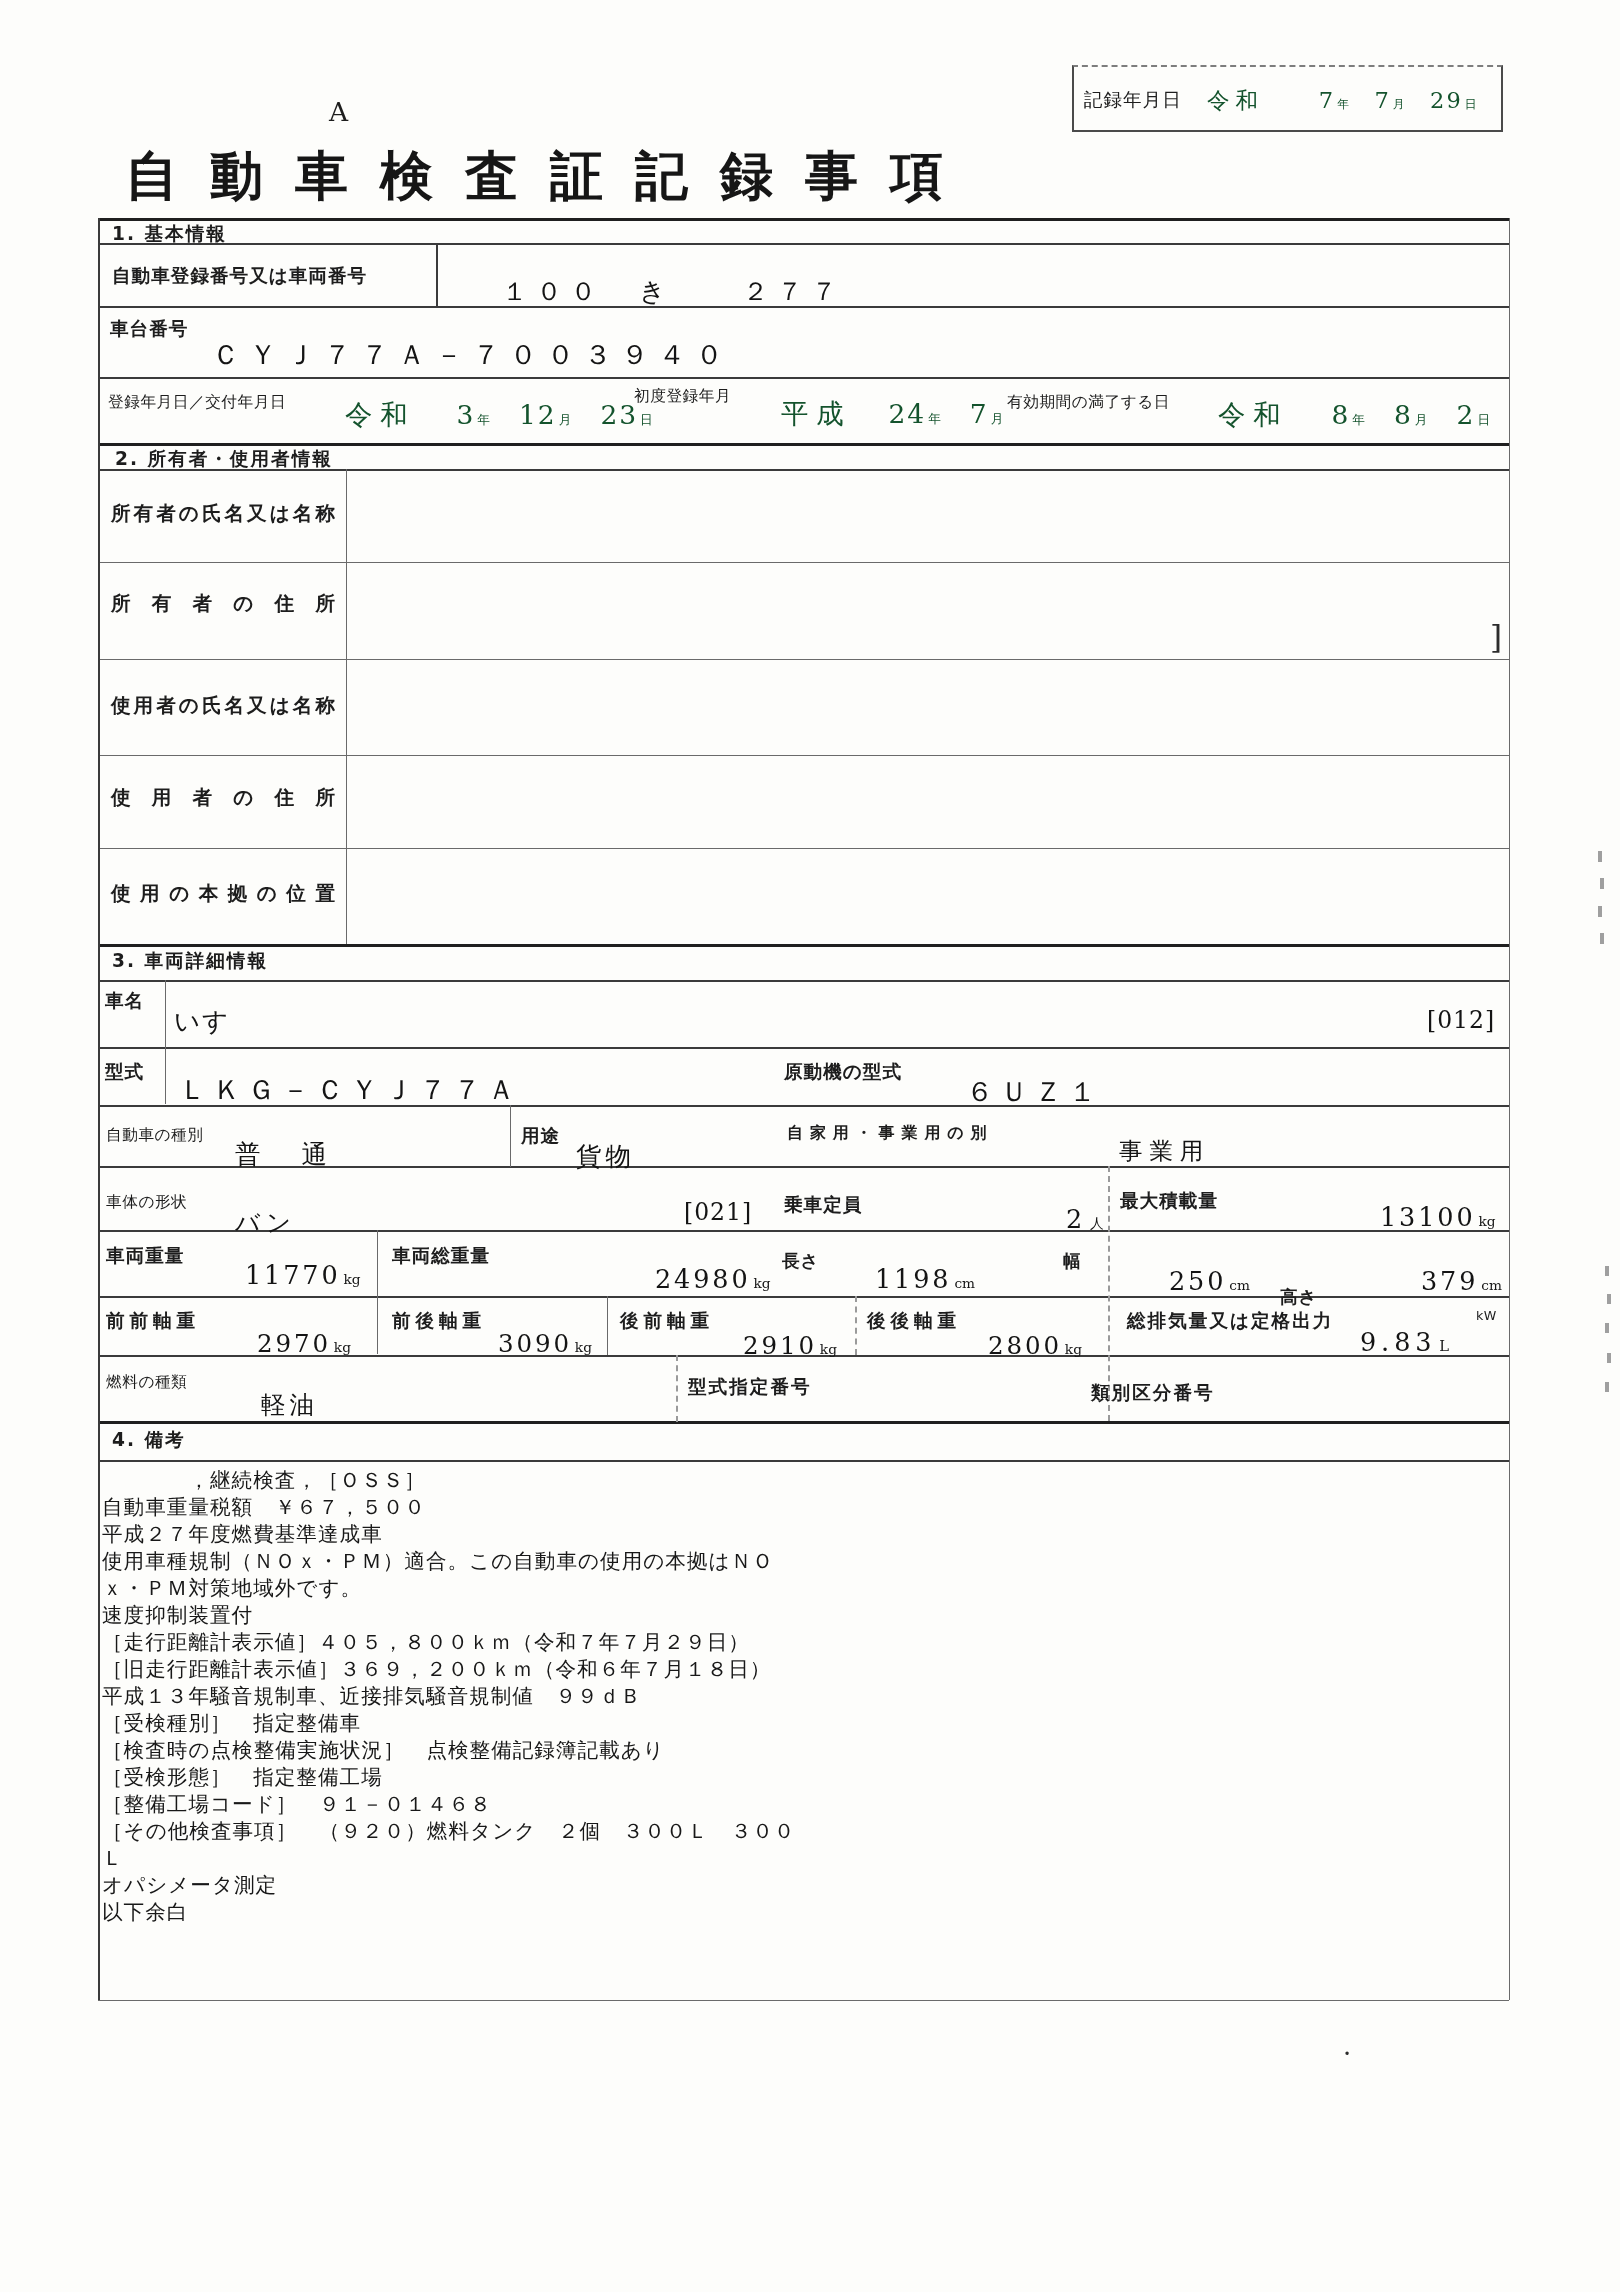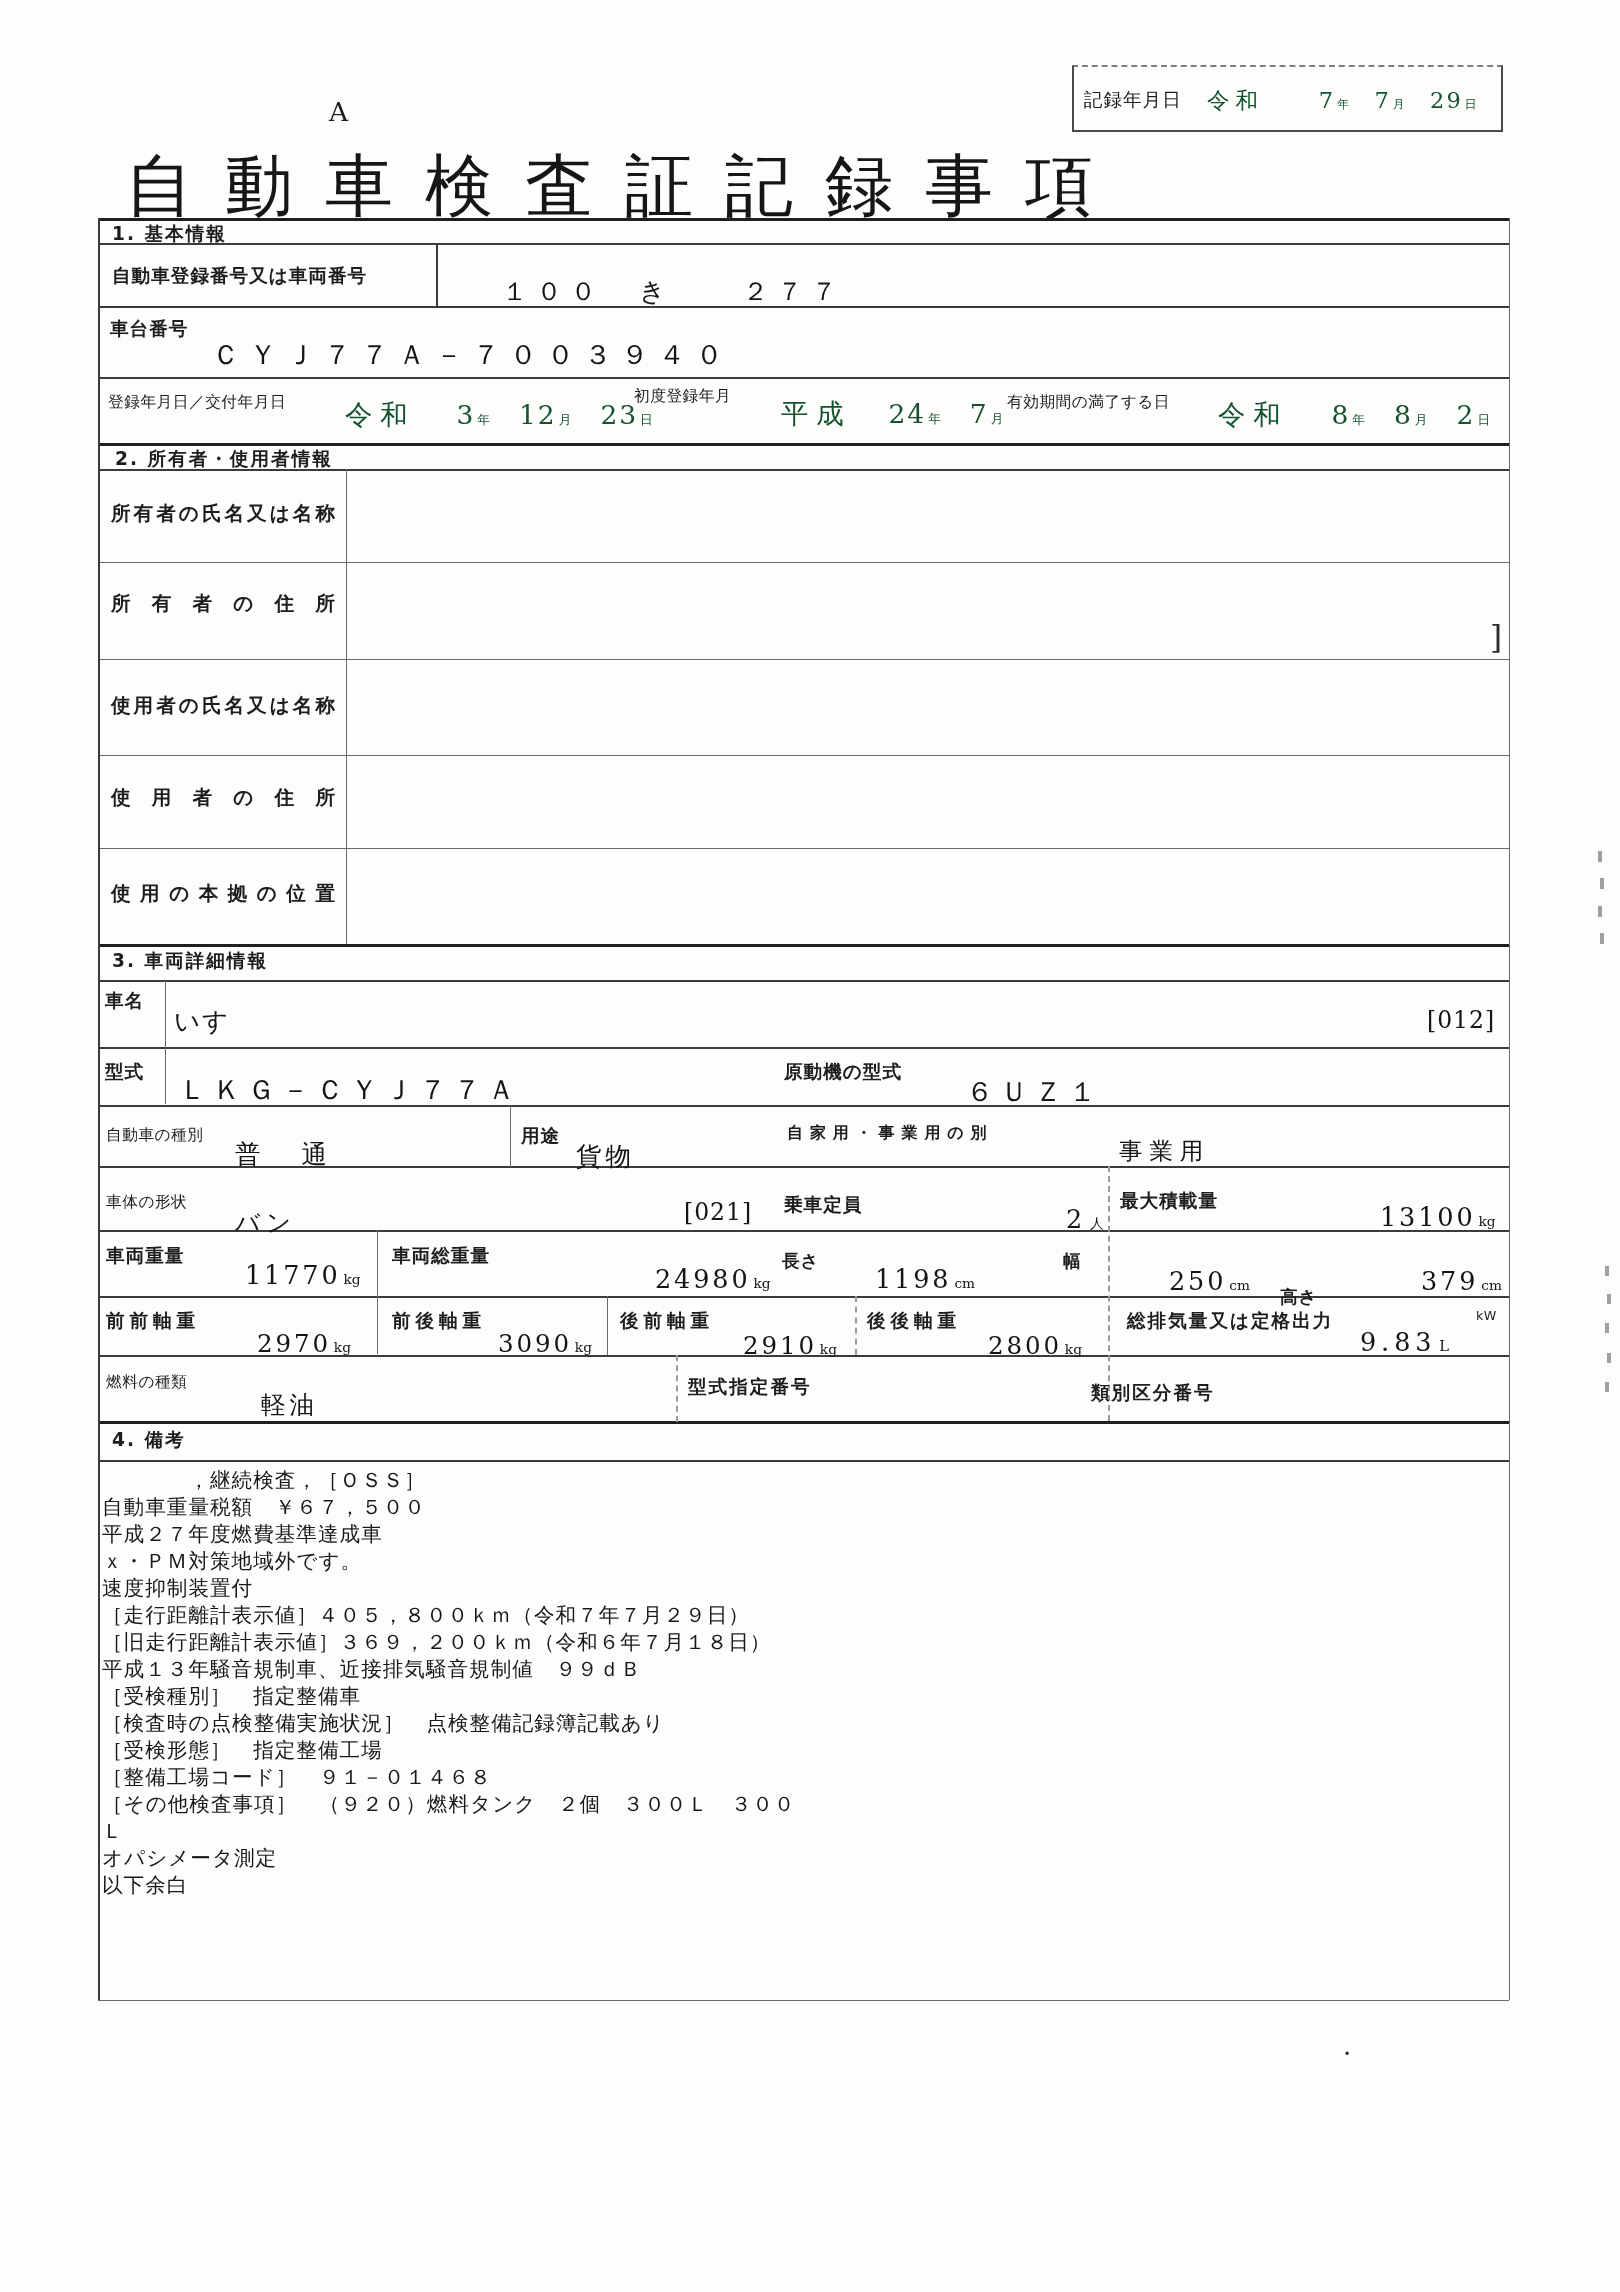--- a/index.html
+++ b/index.html
@@ -21,22 +21,22 @@
   .unit{font-size:13.7px;letter-spacing:0;margin-left:2.9px;}
   .just{text-align:justify;text-align-last:justify;}
   .era-date{position:absolute;display:flex;align-items:baseline;white-space:nowrap;
             font-family:"DejaVu Serif","Liberation Serif",serif;color:#14532d;}
   .era{font-size:27.4px;letter-spacing:7.8px;}
   .num{font-size:26.5px;margin-left:29px;letter-spacing:2px;}
   .u{font-size:12.7px;margin-left:2px;letter-spacing:0;}
   .era-date.small .era{font-size:22.5px;letter-spacing:5.9px;}
   .era-date.small .num{font-size:22.5px;margin-left:25.5px;}
   .era-date.small .u{font-size:11.8px;}
-  .doc-title{position:absolute;left:125px;top:141px;font-size:68px;letter-spacing:32px;
-             font-weight:400;white-space:nowrap;color:#161616;}
+  .doc-title{position:absolute;left:125px;top:141px;font-size:53px;letter-spacing:32px;
+             font-weight:700;white-space:nowrap;color:#161616;}
   .corner-a{position:absolute;left:329px;top:96px;font-size:26.5px;font-family:"DejaVu Serif",serif;}
   .record-box{position:absolute;left:1072px;top:65px;width:427px;height:63px;
               border:2px solid #4a4a4a;border-top:2px dashed #7d7d7d;}
   .record-box .rb-label{position:absolute;left:9.8px;top:19.6px;font-size:18.6px;letter-spacing:1px;}
   .remarks{position:absolute;left:102px;top:1467px;width:931px;font-size:20.6px;
            line-height:27px;letter-spacing:1px;color:#181818;}
   .remarks div{white-space:pre;}
   .artifact{position:absolute;background:#9f9f9f;}
   .stray{position:absolute;font-family:"DejaVu Serif",serif;color:#2c2c2c;}
 </style>
@@ -195,20 +195,21 @@
   <div class="lab-sm" style="left:106px;top:1372px;">燃料の種類</div>
   <div class="val" style="left:261px;top:1388px;font-size:24.5px;letter-spacing:3.9px;">軽油</div>
   <div class="lab" style="left:688px;top:1374px;letter-spacing:2px;">型式指定番号</div>
   <div class="lab" style="left:1091px;top:1380px;letter-spacing:2px;">類別区分番号</div>
 
   <div class="sec-head" style="left:112px;top:1427px;">4. 備考</div>
   <div class="remarks">
     <div>　　　　，継続検査，［ＯＳＳ］</div>
     <div>自動車重量税額　￥６７，５００</div>
     <div>平成２７年度燃費基準達成車</div>
+    <div>使用車種規制（ＮＯｘ・ＰＭ）適合。この自動車の使用の本拠はＮＯ</div>
     <div>ｘ・ＰＭ対策地域外です。</div>
     <div>速度抑制装置付</div>
     <div>［走行距離計表示値］４０５，８００ｋｍ（令和７年７月２９日）</div>
     <div>［旧走行距離計表示値］３６９，２００ｋｍ（令和６年７月１８日）</div>
     <div>平成１３年騒音規制車、近接排気騒音規制値　９９ｄＢ</div>
     <div>［受検種別］　指定整備車</div>
     <div>［検査時の点検整備実施状況］　点検整備記録簿記載あり</div>
     <div>［受検形態］　指定整備工場</div>
     <div>［整備工場コード］　９１－０１４６８</div>
     <div>［その他検査事項］　（９２０）燃料タンク　２個　３００Ｌ　３００</div>

